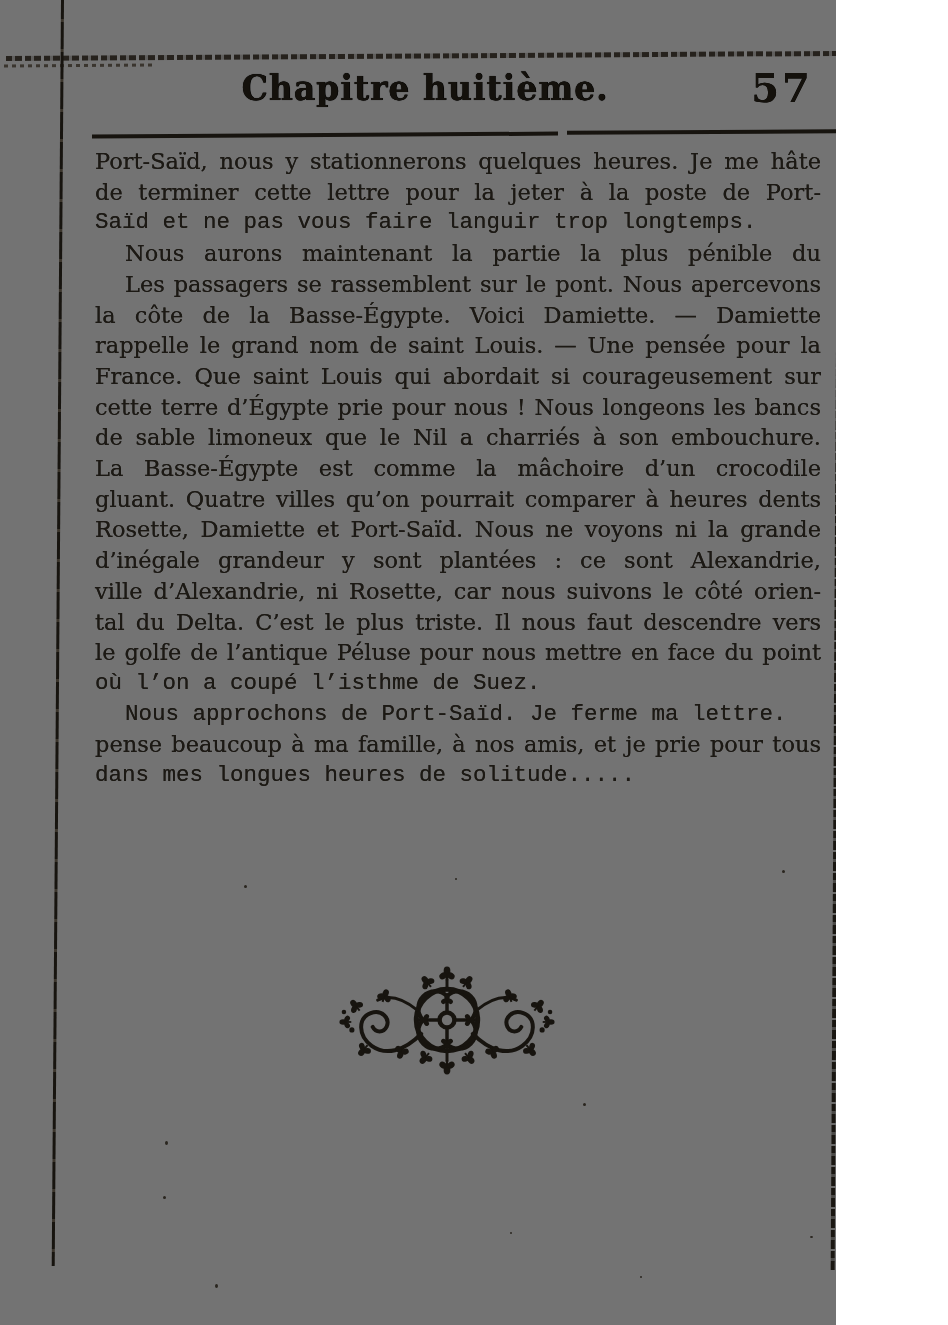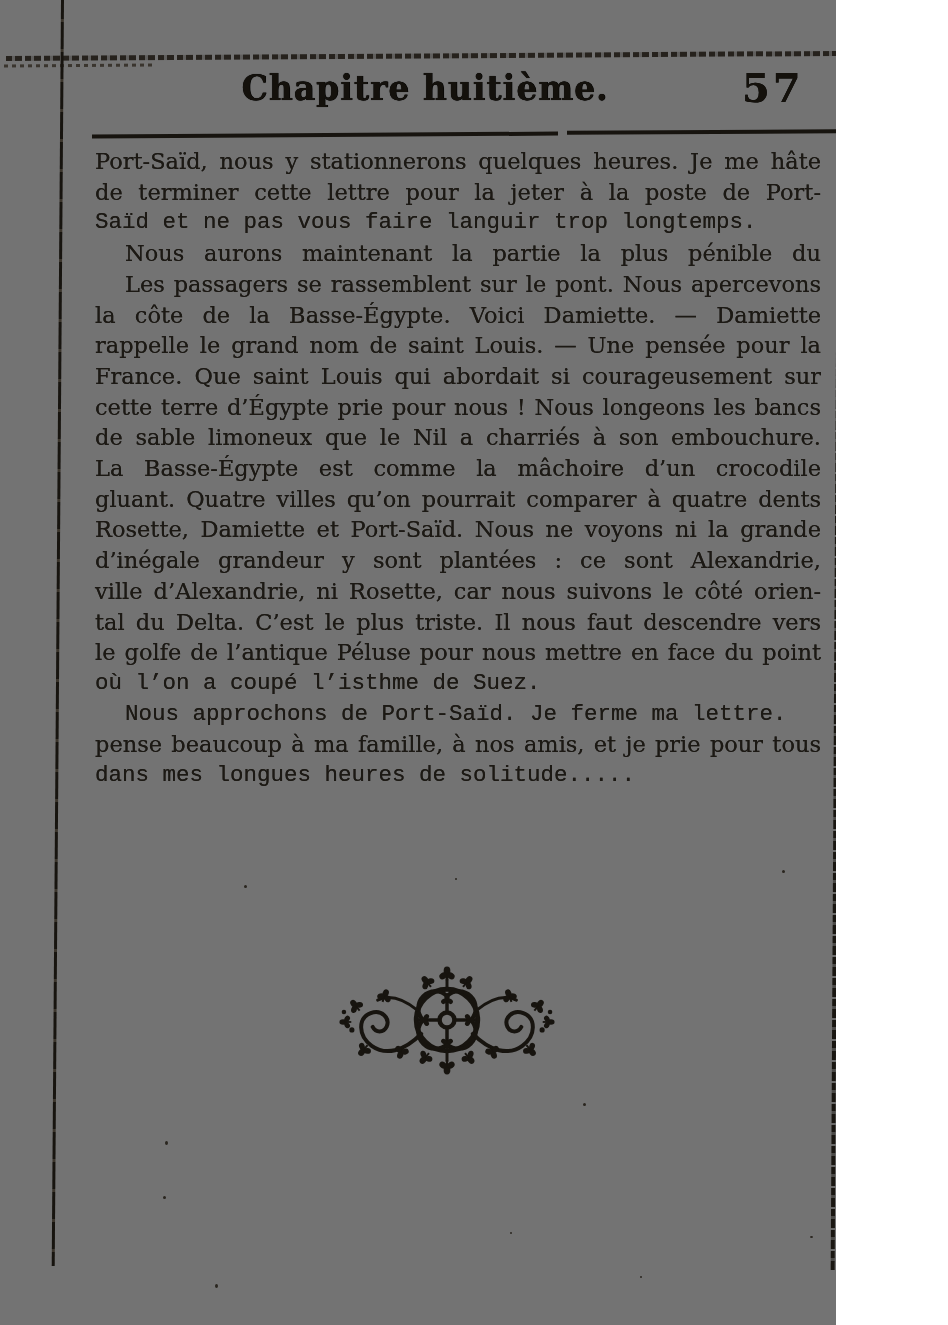--- a/index.html
+++ b/index.html
@@ -38,21 +38,21 @@
   
   .title{
     position:absolute;left:95px;top:68px;width:660px;
     text-align:center;font-size:33px;font-weight:bold;
     letter-spacing:1px;transform:scaleY(1.06);
     text-shadow:0 0 .7px #000,.5px 0 0 #000;
     color:#14110c;
   }
   .pagenum{
     position:absolute;left:742px;top:64px;width:80px;
-    font-size:40px;font-weight:bold;
+    text-align:center;font-size:40px;font-weight:bold;
     letter-spacing:3px;color:#14110c;text-shadow:0 0 .6px #000;
   }
   .rule{position:absolute;height:4px;background:#17140f;}
   .rule-l{left:92px;top:133px;width:466px;transform:rotate(-0.35deg);}
   .rule-r{left:567px;top:130px;width:288px;transform:rotate(-0.3deg);}
   
   .text-block{
     position:absolute;left:95px;top:146px;width:726px;
     font-size:22.5px;line-height:30.7px;color:#1c1914;
     text-shadow:0 0 .4px rgba(20,17,12,.8);
@@ -86,21 +86,21 @@
       <div class="line">de terminer cette lettre pour la jeter à la poste de Port-</div>
       <div class="line last">Saïd et ne pas vous faire languir trop longtemps.</div>
       <div class="line indent">Nous aurons maintenant la partie la plus pénible du</div>
       <div class="line indent">Les passagers se rassemblent sur le pont. Nous apercevons</div>
       <div class="line">la côte de la Basse-Égypte. Voici Damiette. — Damiette</div>
       <div class="line">rappelle le grand nom de saint Louis. — Une pensée pour la</div>
       <div class="line">France. Que saint Louis qui abordait si courageusement sur</div>
       <div class="line">cette terre d’Égypte prie pour nous ! Nous longeons les bancs</div>
       <div class="line">de sable limoneux que le Nil a charriés à son embouchure.</div>
       <div class="line">La Basse-Égypte est comme la mâchoire d’un crocodile</div>
-      <div class="line">gluant. Quatre villes qu’on pourrait comparer à quatre dents</div>
+      <div class="line">gluant. Quatre villes qu’on pourrait comparer à heures dents</div>
       <div class="line">Rosette, Damiette et Port-Saïd. Nous ne voyons ni la grande</div>
       <div class="line">d’inégale grandeur y sont plantées : ce sont Alexandrie,</div>
       <div class="line">ville d’Alexandrie, ni Rosette, car nous suivons le côté orien-</div>
       <div class="line">tal du Delta. C’est le plus triste. Il nous faut descendre vers</div>
       <div class="line">le golfe de l’antique Péluse pour nous mettre en face du point</div>
       <div class="line last">où l’on a coupé l’isthme de Suez.</div>
       <div class="line last indent">Nous approchons de Port-Saïd. Je ferme ma lettre.</div>
       <div class="line">pense beaucoup à ma famille, à nos amis, et je prie pour tous</div>
       <div class="line last">dans mes longues heures de solitude.....</div>
     </div>

